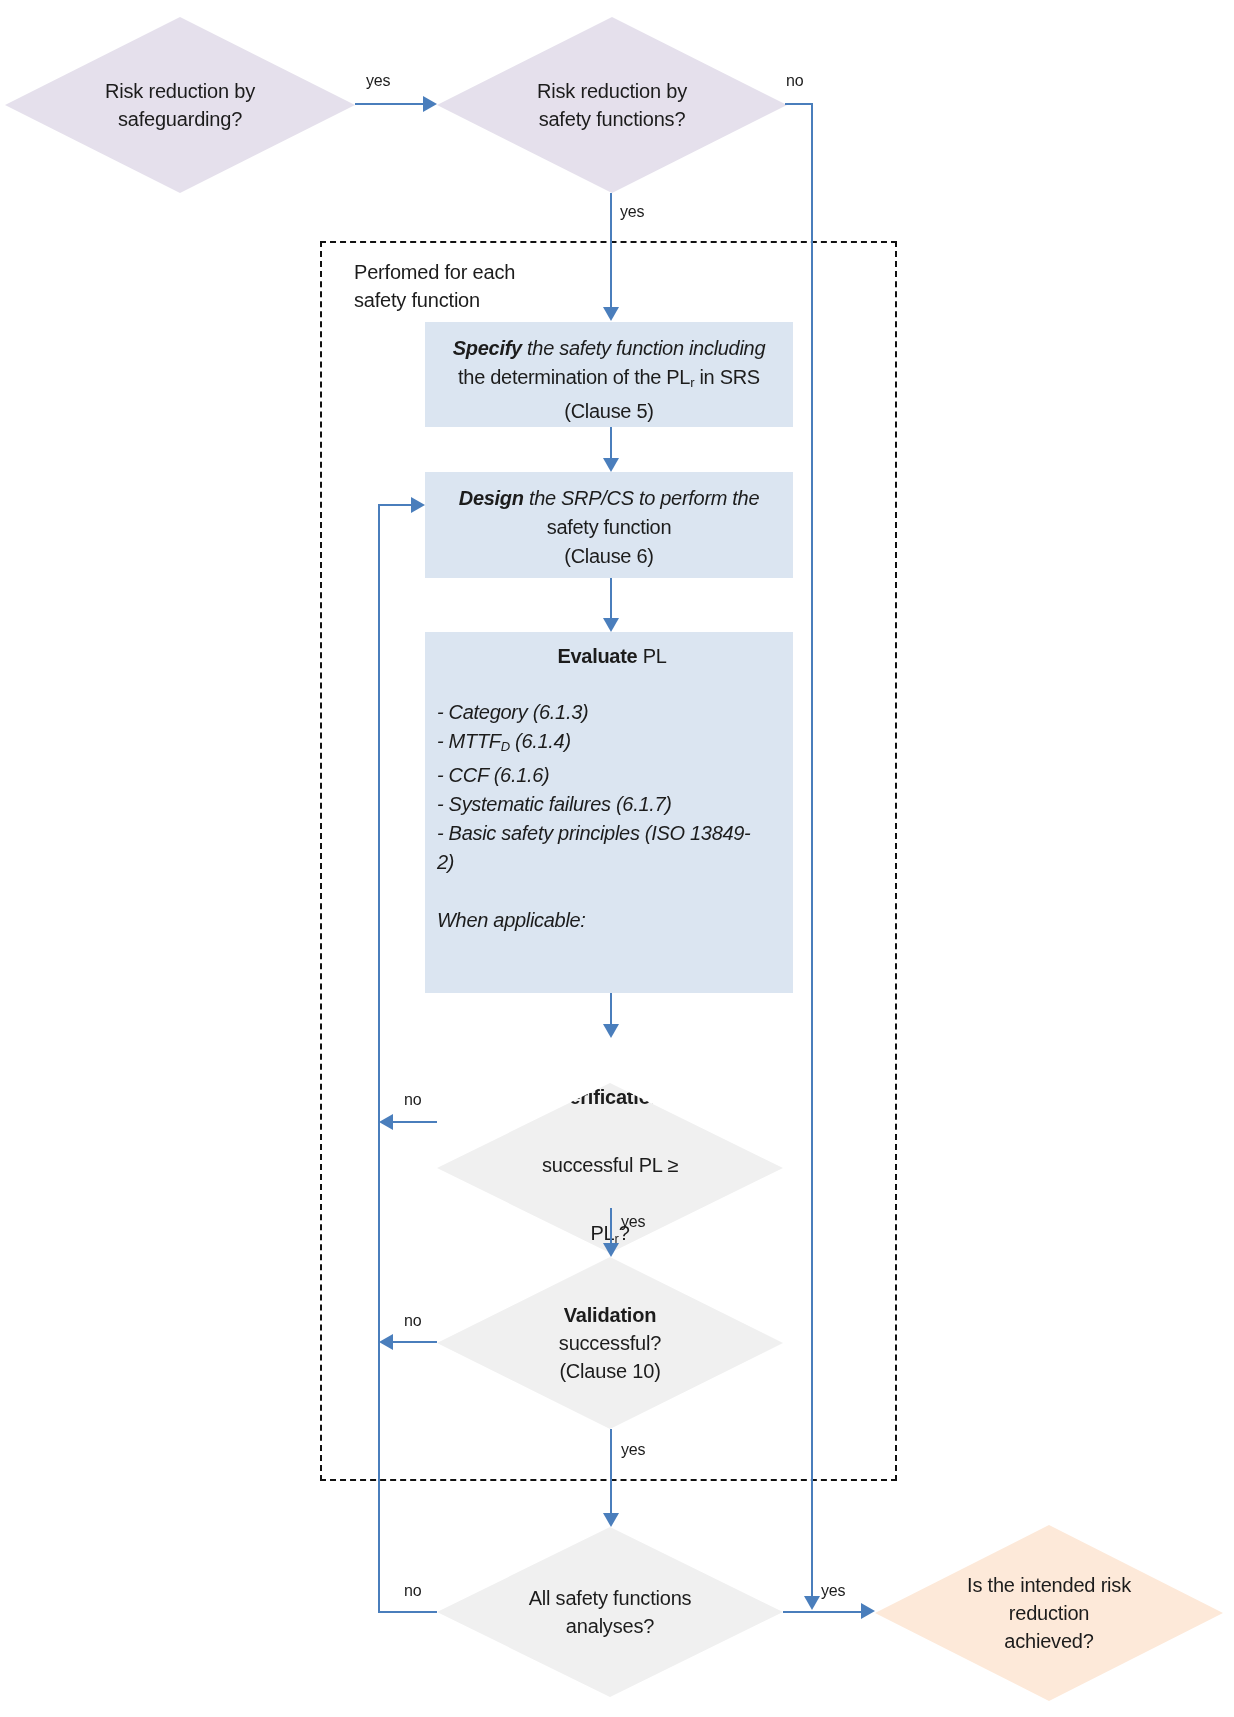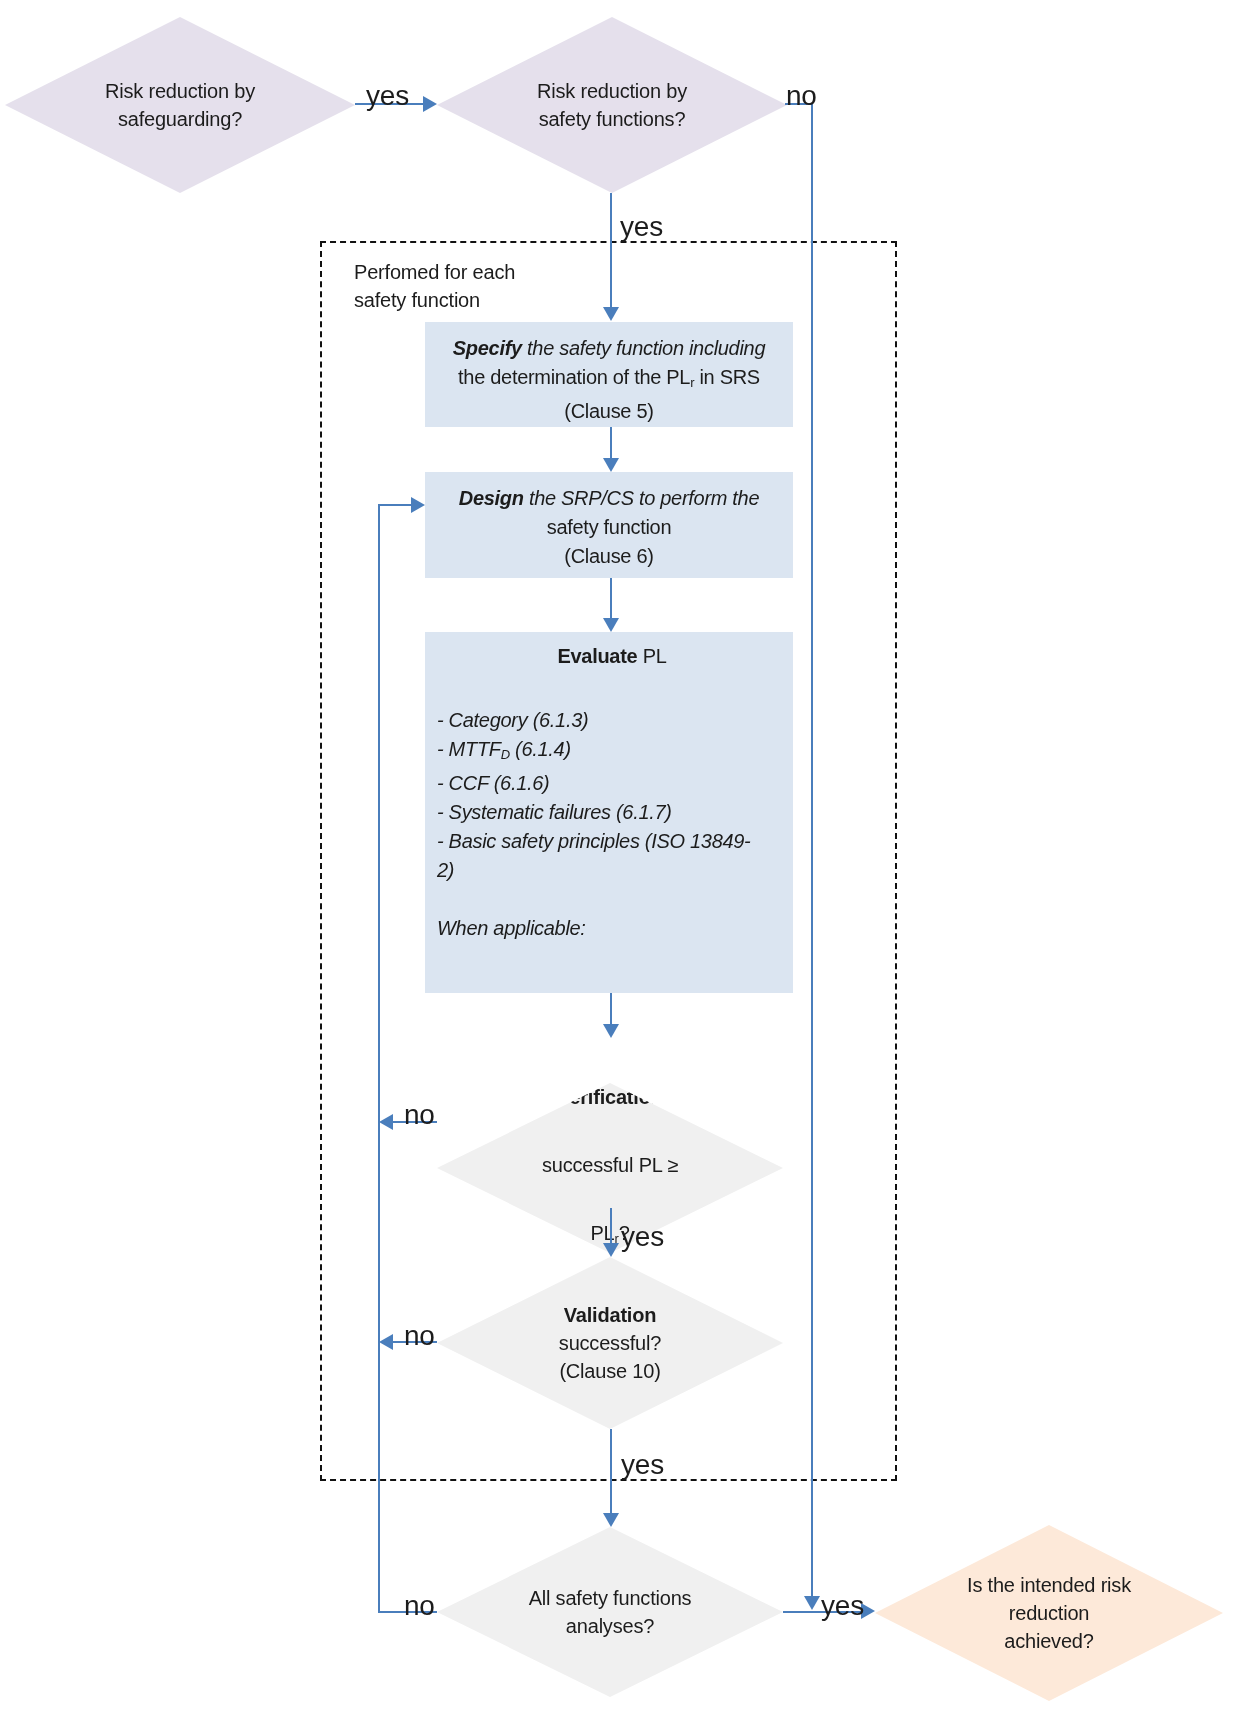--- a/index.html
+++ b/index.html
@@ -19,35 +19,35 @@
     font-size:20px;line-height:28px;letter-spacing:-0.2px;}
   .d-lavender{background:var(--lavender);}
   .d-gray{background:var(--gray);}
   .d-orange{background:var(--orange);}
 
   .box{position:absolute;background:var(--blue);text-align:center;
     font-size:20px;line-height:29px;letter-spacing:-0.3px;}
   .box .pad{padding-top:12px;font-style:italic;}
 
   .evaluate{overflow:hidden;text-align:left;padding:10px 6px 0 12px;box-sizing:border-box;}
-  .evaluate .ttl{text-align:center;margin-bottom:35px;}
+  .evaluate .ttl{text-align:center;margin-bottom:27px;}
   .evaluate .it{min-height:29px;font-style:italic;}
   .evaluate .gap{margin-top:29px;}
 
   .dashed{position:absolute;border:2px dashed #111;box-sizing:border-box;}
   .region-label{position:absolute;font-size:20px;line-height:28px;letter-spacing:-0.2px;}
 
   .h{position:absolute;height:2px;background:var(--arrow);}
   .v{position:absolute;width:2px;background:var(--arrow);}
   .ar{position:absolute;width:0;height:0;}
   .ar.r{border-top:8px solid transparent;border-bottom:8px solid transparent;border-left:14px solid var(--arrow);}
   .ar.d{border-left:8px solid transparent;border-right:8px solid transparent;border-top:14px solid var(--arrow);}
   .ar.l{border-top:8px solid transparent;border-bottom:8px solid transparent;border-right:14px solid var(--arrow);}
 
-  .lbl{position:absolute;font-size:28px;letter-spacing:-0.2px;margin-top:8px;}
+  .lbl{position:absolute;font-size:16px;letter-spacing:-0.2px;}
   .sb{font-size:13px;vertical-align:-3px;}
   b{font-weight:bold;}
 </style>
 </head>
 <body>
 
 <div class="canvas">
 
   <div class="dashed" style="left:320px;top:241px;width:577px;height:1240px;"></div>
   <div class="region-label" style="left:354px;top:258px;width:220px;">

